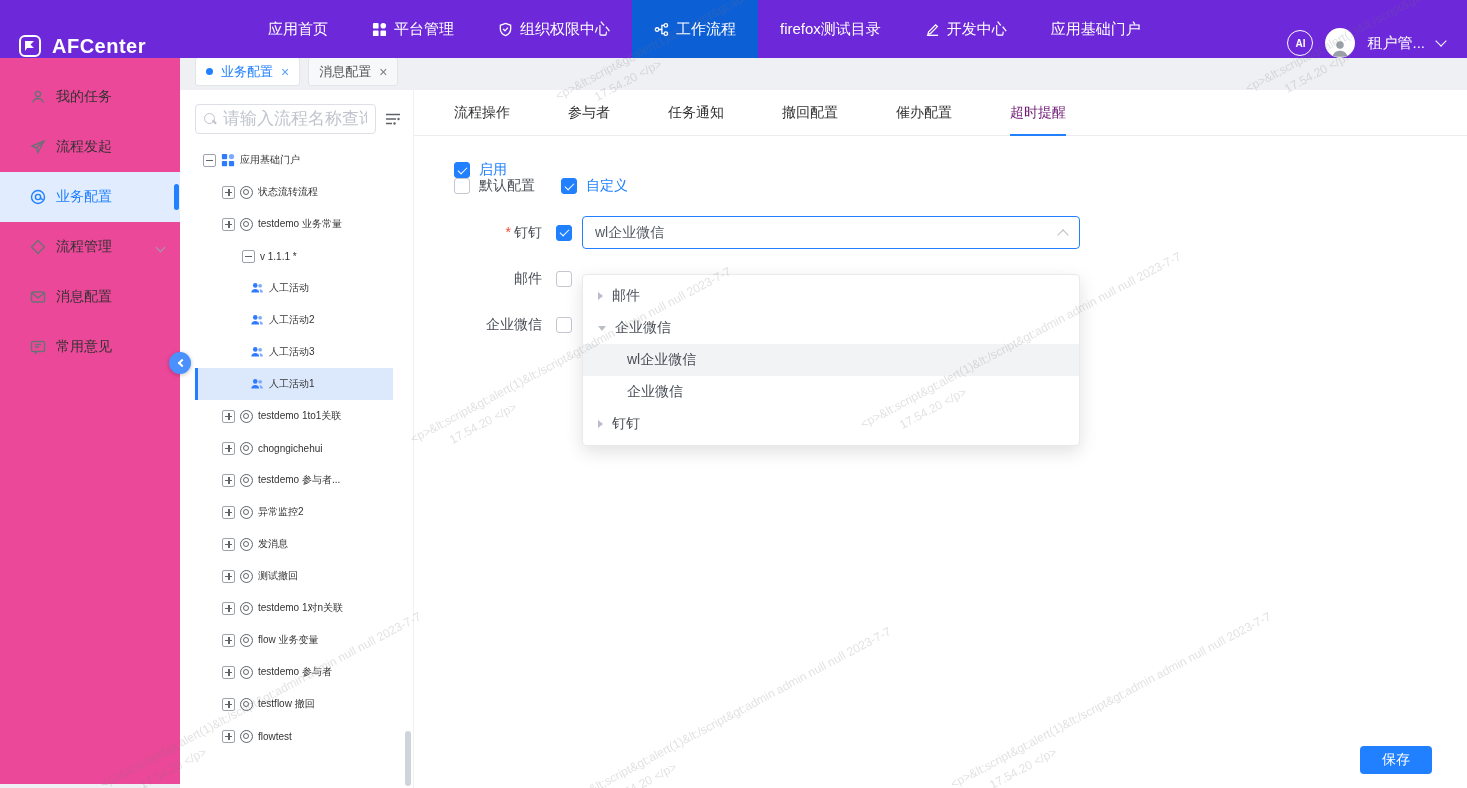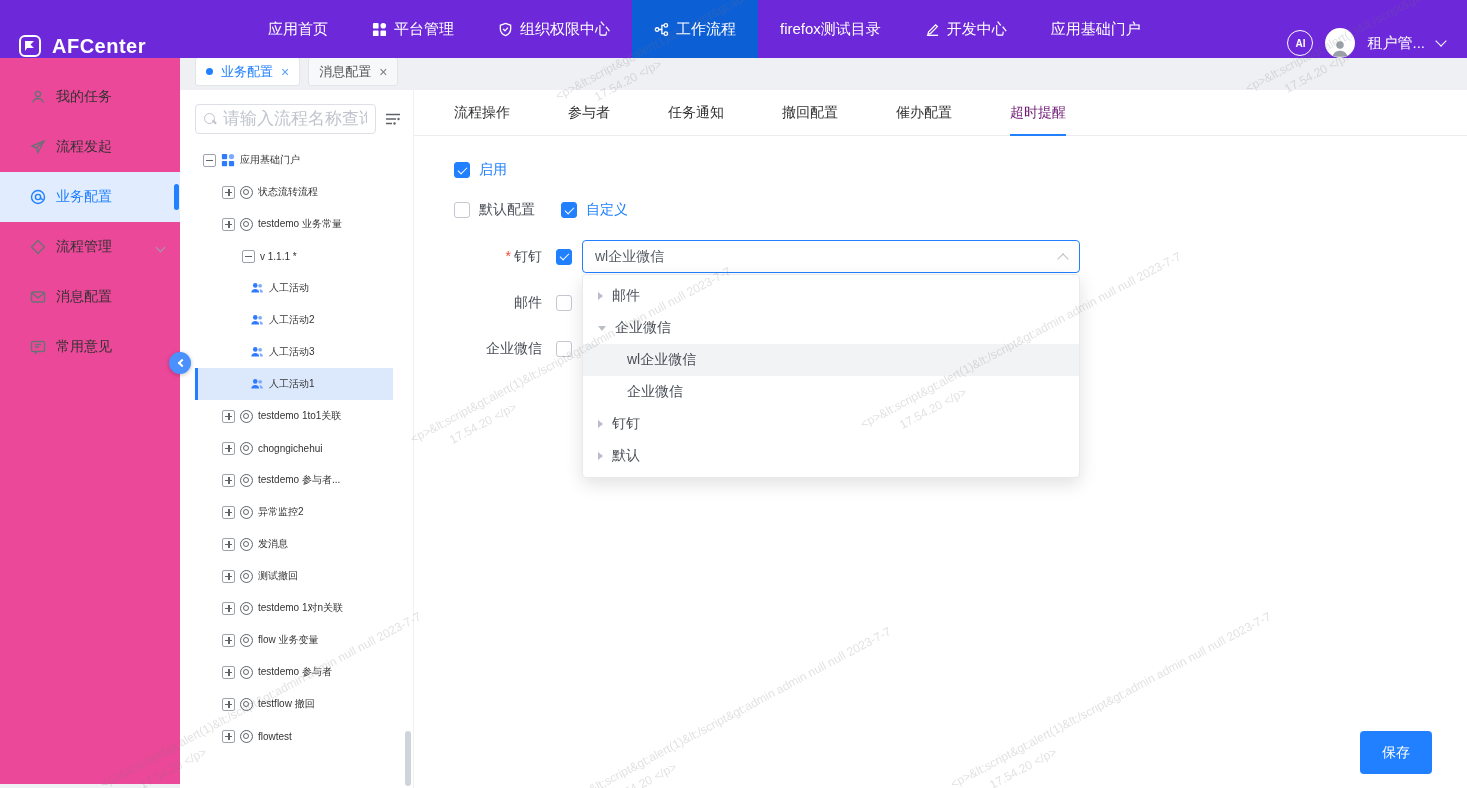--- a/index.html
+++ b/index.html
@@ -67,21 +67,21 @@
 
   
   .main{position:absolute;left:414px;top:90px;right:0;bottom:0;background:#fff;z-index:2}
   .ctabs{display:flex;gap:58px;padding-left:40px;height:46px;align-items:stretch;border-bottom:1px solid #ececec}
   .ctab{display:flex;align-items:center;color:#303133;cursor:pointer;position:relative;white-space:nowrap}
   .ctab.active{color:#701a75}
   .ctab.active::after{content:"";position:absolute;left:0;right:0;bottom:-1px;height:2px;background:#2080ff}
 
   .frow{display:flex;align-items:center;padding-left:40px}
   .r1{margin-top:26px;height:16px}
-  .r2{margin-top:24px;height:16px}
+  .r2{height:16px}
   .r3{margin-top:22px;height:33px}
   .r4,.r5{margin-top:13px;height:33px}
 
   .cb{position:relative;width:16px;height:16px;border:1px solid #c3c7cf;border-radius:3px;background:#fff;flex:none;cursor:pointer}
   .cb.checked{background:#2080ff;border-color:#2080ff}
   .cb.checked::after{content:"";position:absolute;left:5px;top:1.5px;width:4px;height:8px;border:solid #fff;border-width:0 1.8px 1.8px 0;transform:rotate(45deg)}
   .lbl-blue{color:#2080ff;margin-left:9px}
   .lbl-dark{color:#4a4f57;margin-left:9px}
   .gap26{width:26px;flex:none}
   .req-label{width:88px;text-align:right;color:#4a4f57;flex:none}
@@ -91,21 +91,21 @@
   .sel-chev{margin-left:auto;width:8px;height:8px;border-left:1.6px solid #b9bec7;border-top:1.6px solid #b9bec7;transform:rotate(45deg);margin-top:4px}
 
   .dropdown{position:absolute;left:168px;top:184px;width:498px;background:#fff;border:1px solid #e8eaee;border-radius:4px;box-shadow:0 6px 18px rgba(0,0,0,.12);padding:5px 0;z-index:30}
   .opt{height:32px;display:flex;align-items:center;gap:9px;color:#4a4f57;cursor:pointer}
   .opt.p{padding-left:15px}
   .opt.c{padding-left:44px}
   .opt.selected{background:#f2f3f5}
   .caret-r{width:0;height:0;border-left:5px solid #b9bec7;border-top:4px solid transparent;border-bottom:4px solid transparent;flex:none}
   .caret-d{width:0;height:0;border-top:5px solid #b9bec7;border-left:4px solid transparent;border-right:4px solid transparent;flex:none}
 
-  .save{position:absolute;right:35px;bottom:14px;width:72px;height:43px;background:#2080ff;color:#fff;border:none;border-radius:4px;font-size:14px;cursor:pointer;font-family:inherit}
+  .save{position:absolute;right:35px;bottom:14px;width:72px;height:28px;background:#2080ff;color:#fff;border:none;border-radius:4px;font-size:14px;cursor:pointer;font-family:inherit}
 
   
   .wm-layer{position:absolute;inset:0;pointer-events:none;z-index:99}
   .wm{position:absolute;transform:rotate(-28deg);color:rgba(120,120,120,.22);font-size:12px;line-height:19px;white-space:nowrap}
   .wm span{display:block}
   .wm .l2x{padding-left:34px}
 </style>
 </head>
 <body>
 
@@ -467,24 +467,20 @@
       <div class="opt c selected">
         <span>wl企业微信</span>
       </div>
       <div class="opt c">
         <span>企业微信</span>
       </div>
       <div class="opt p">
         <span class="caret-r"></span>
         <span>钉钉</span>
       </div>
-      <div class="opt p">
-        <span class="caret-r"></span>
-        <span>默认</span>
-      </div>
     </div>
 
     <button class="save">保存</button>
   </main>
 
   <div class="wm-layer">
     <div class="wm" style="left:1230px;top:-6px">
       <span>&lt;p&gt;&amp;lt;script&amp;gt;alert(1)&amp;lt;/script&amp;gt;admin admin null null 2023-7-7</span>
         <span class="l2x">17.54.20 &lt;/p&gt;</span>
     </div>

